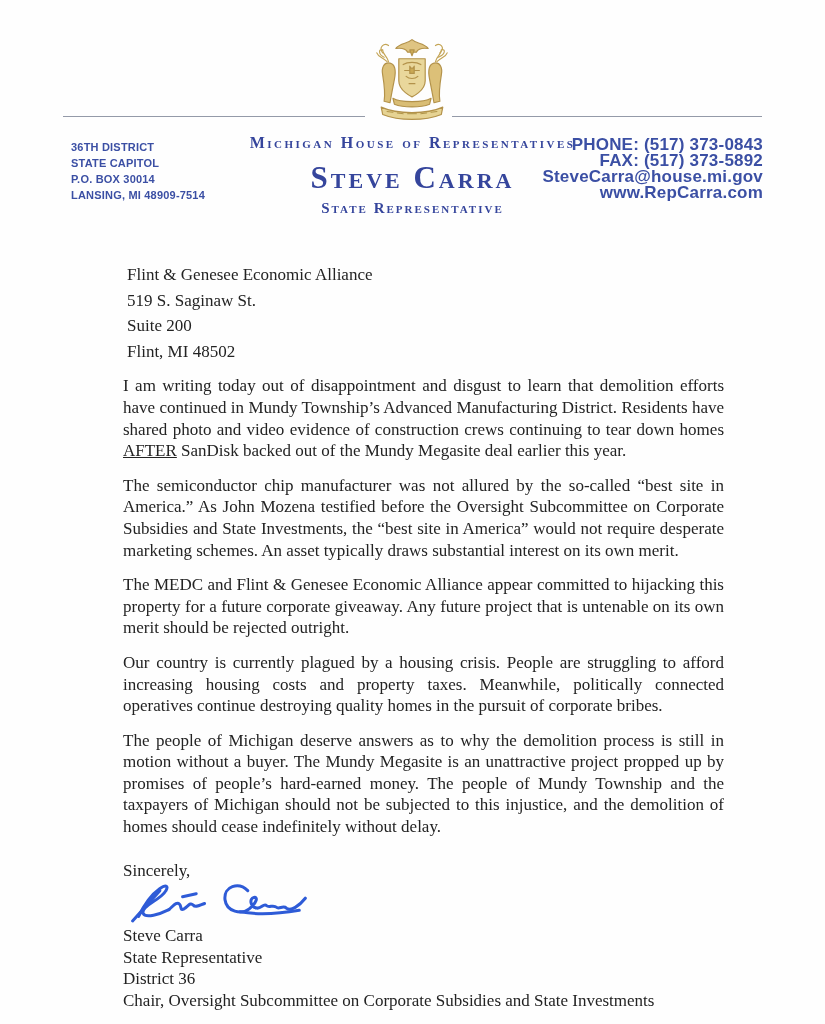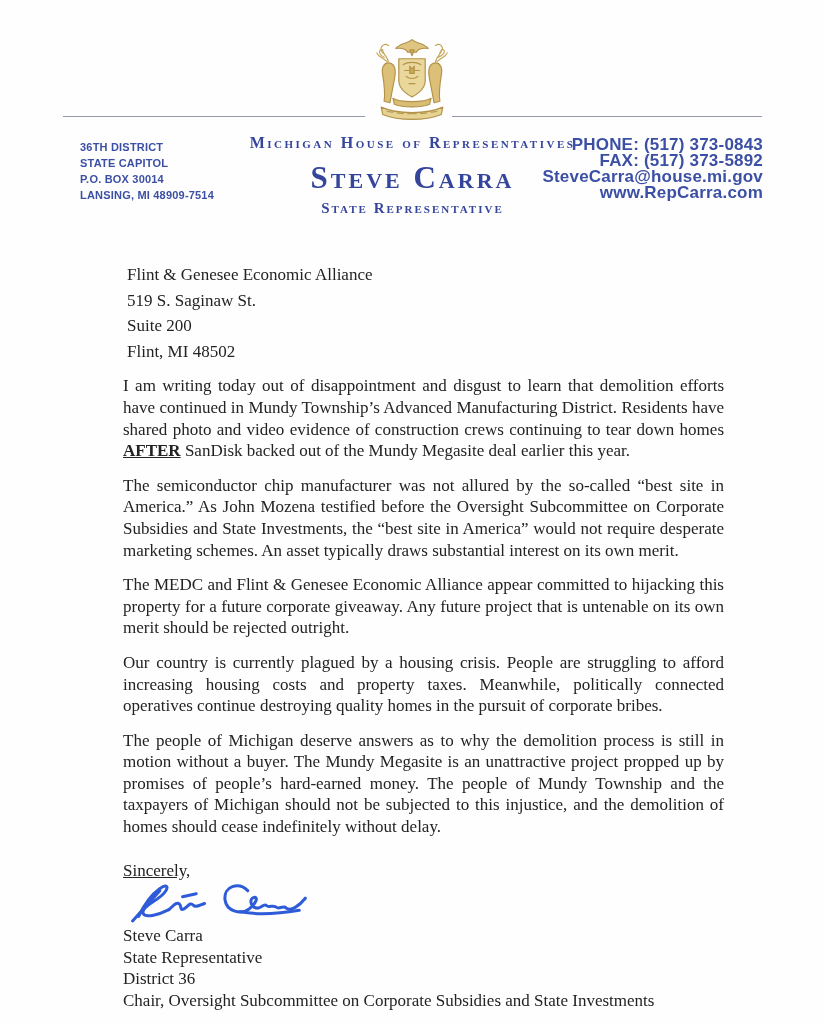--- a/index.html
+++ b/index.html
@@ -15,21 +15,21 @@
   
   .rule{
     position:absolute;top:116px;height:1px;background:#949aa8;
   }
   .rule.left{left:63px;width:302px;}
   .rule.right{left:452px;width:310px;}
   .seal{
     position:absolute;left:368px;top:30px;width:88px;height:100px;
   }
   .district-block{
-    position:absolute;left:80px;top:139px;
+    position:absolute;left:71px;top:139px;
     font-family:"Liberation Sans", sans-serif;
     font-weight:700;font-size:11px;line-height:16px;
     color:#3b4fa4;letter-spacing:.2px;
   }
   .contact-block{
     position:absolute;right:62px;top:137px;text-align:right;
     font-family:"Liberation Sans", sans-serif;
     font-weight:700;font-size:17px;line-height:16px;
     color:#3b4fa4;letter-spacing:.2px;
   }
@@ -57,23 +57,23 @@
     font-size:17px;line-height:21.6px;
   }
   .date-line{margin:0 0 15px 0;}
   .recipient p{margin:4px;}
   .recipient{margin:0 0 13px 0;}
   .letter .para{
     margin:0 0 13px 0;
     text-align:justify;
   }
   .letter .para .em{
-    font-weight:700;text-decoration:underline;
+    font-weight:400;text-decoration:underline;
   }
-  .closing{margin:22px 0 0 0;text-decoration:underline;}
+  .closing{margin:22px 0 0 0;}
   .signature-wrap{
     height:50px;margin:-4px 0 0 2px;
   }
   .signer p{margin:0;}
   .signer{margin-top:-2px;}
 </style>
 </head>
 <body>
 
 <div class="page">

